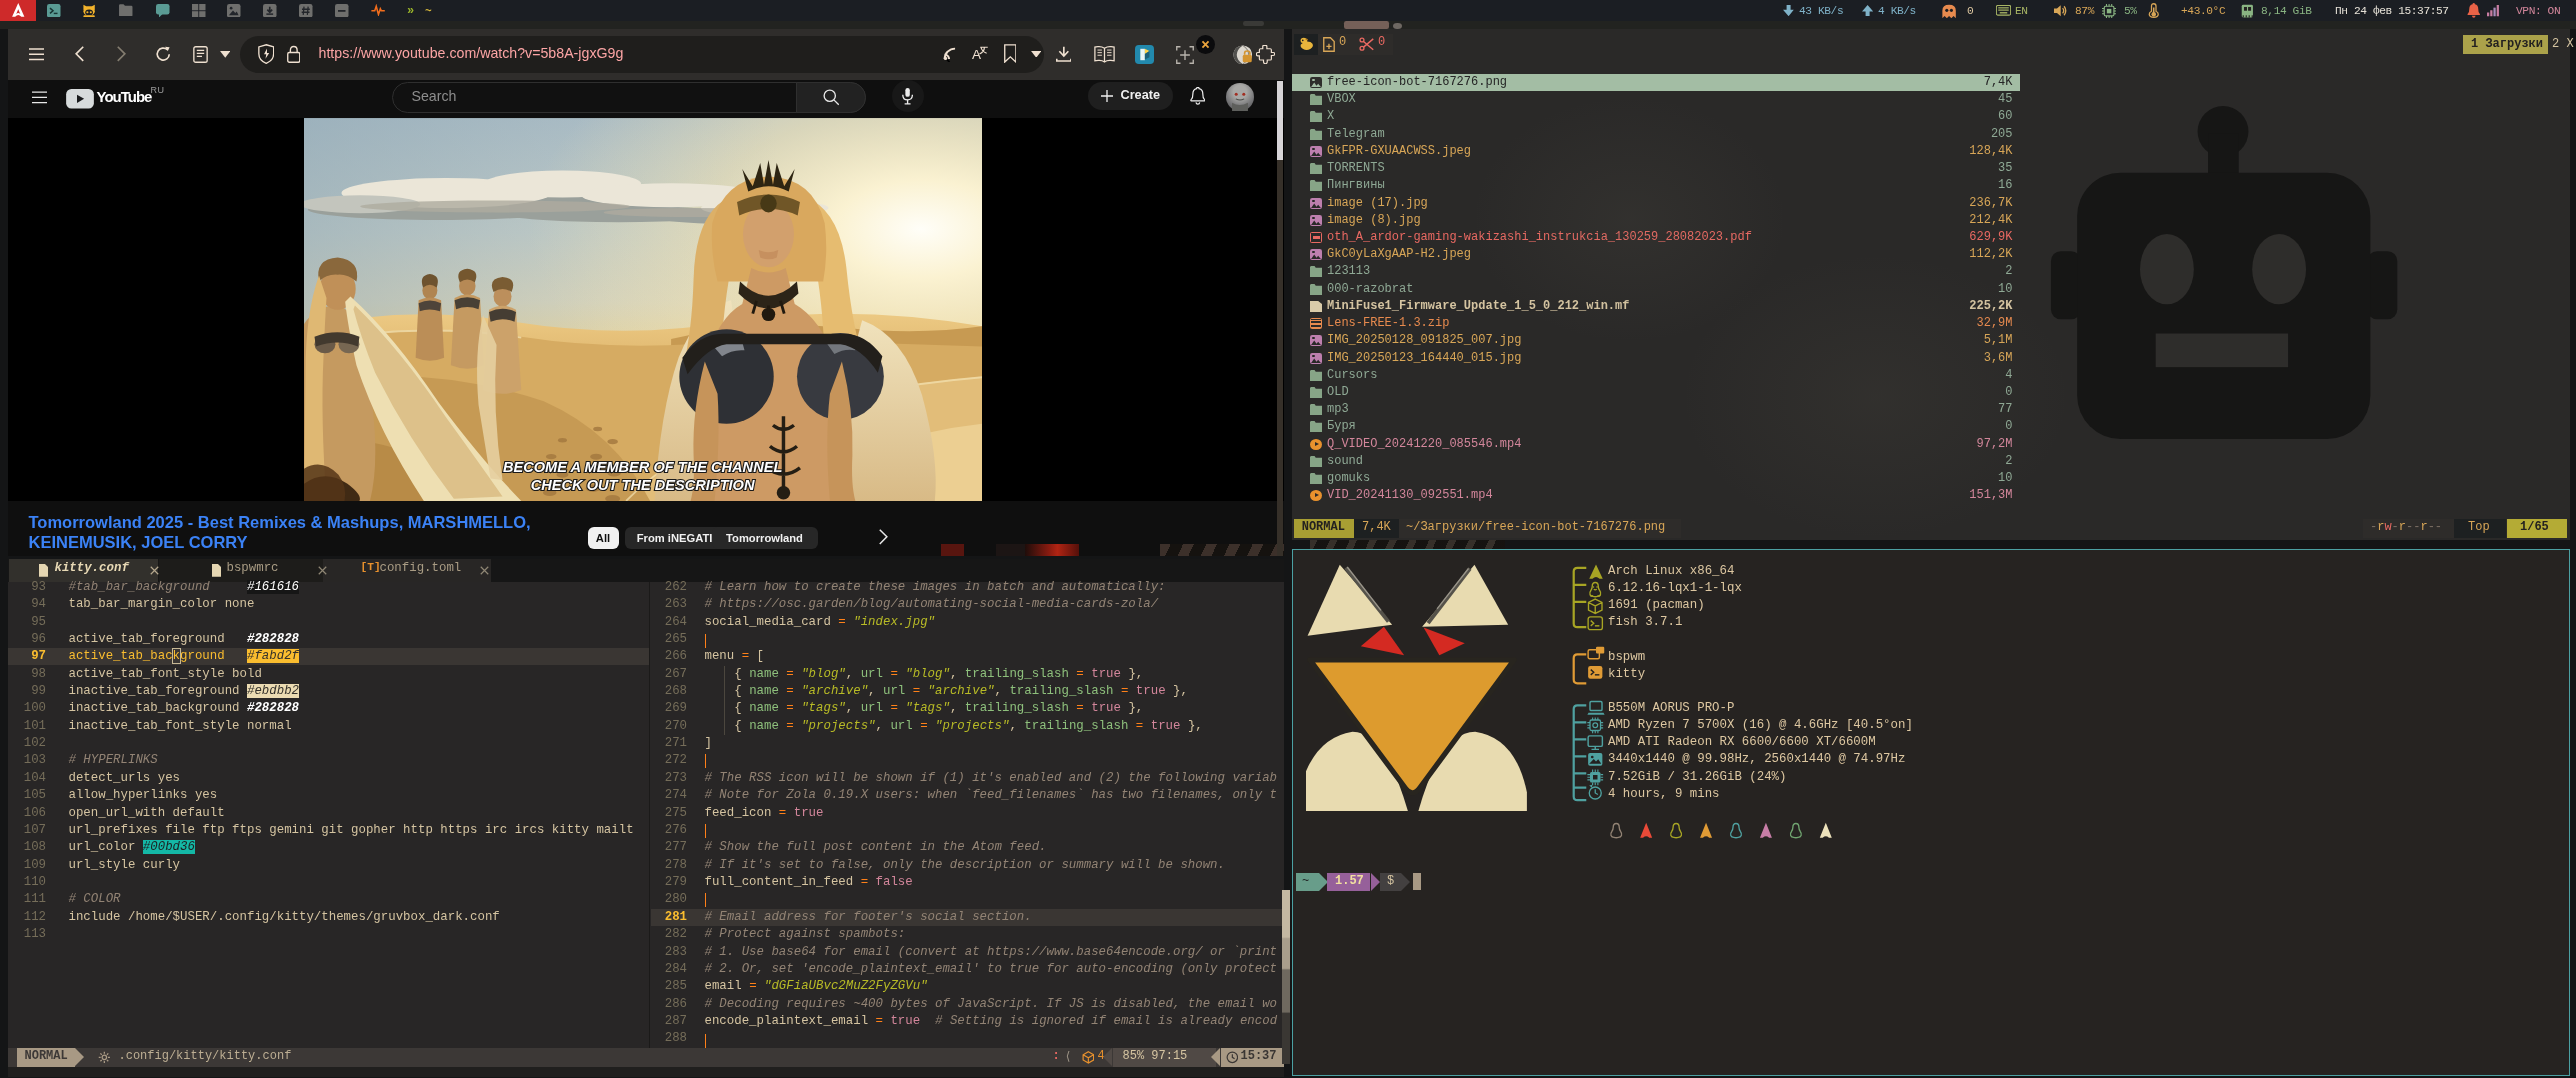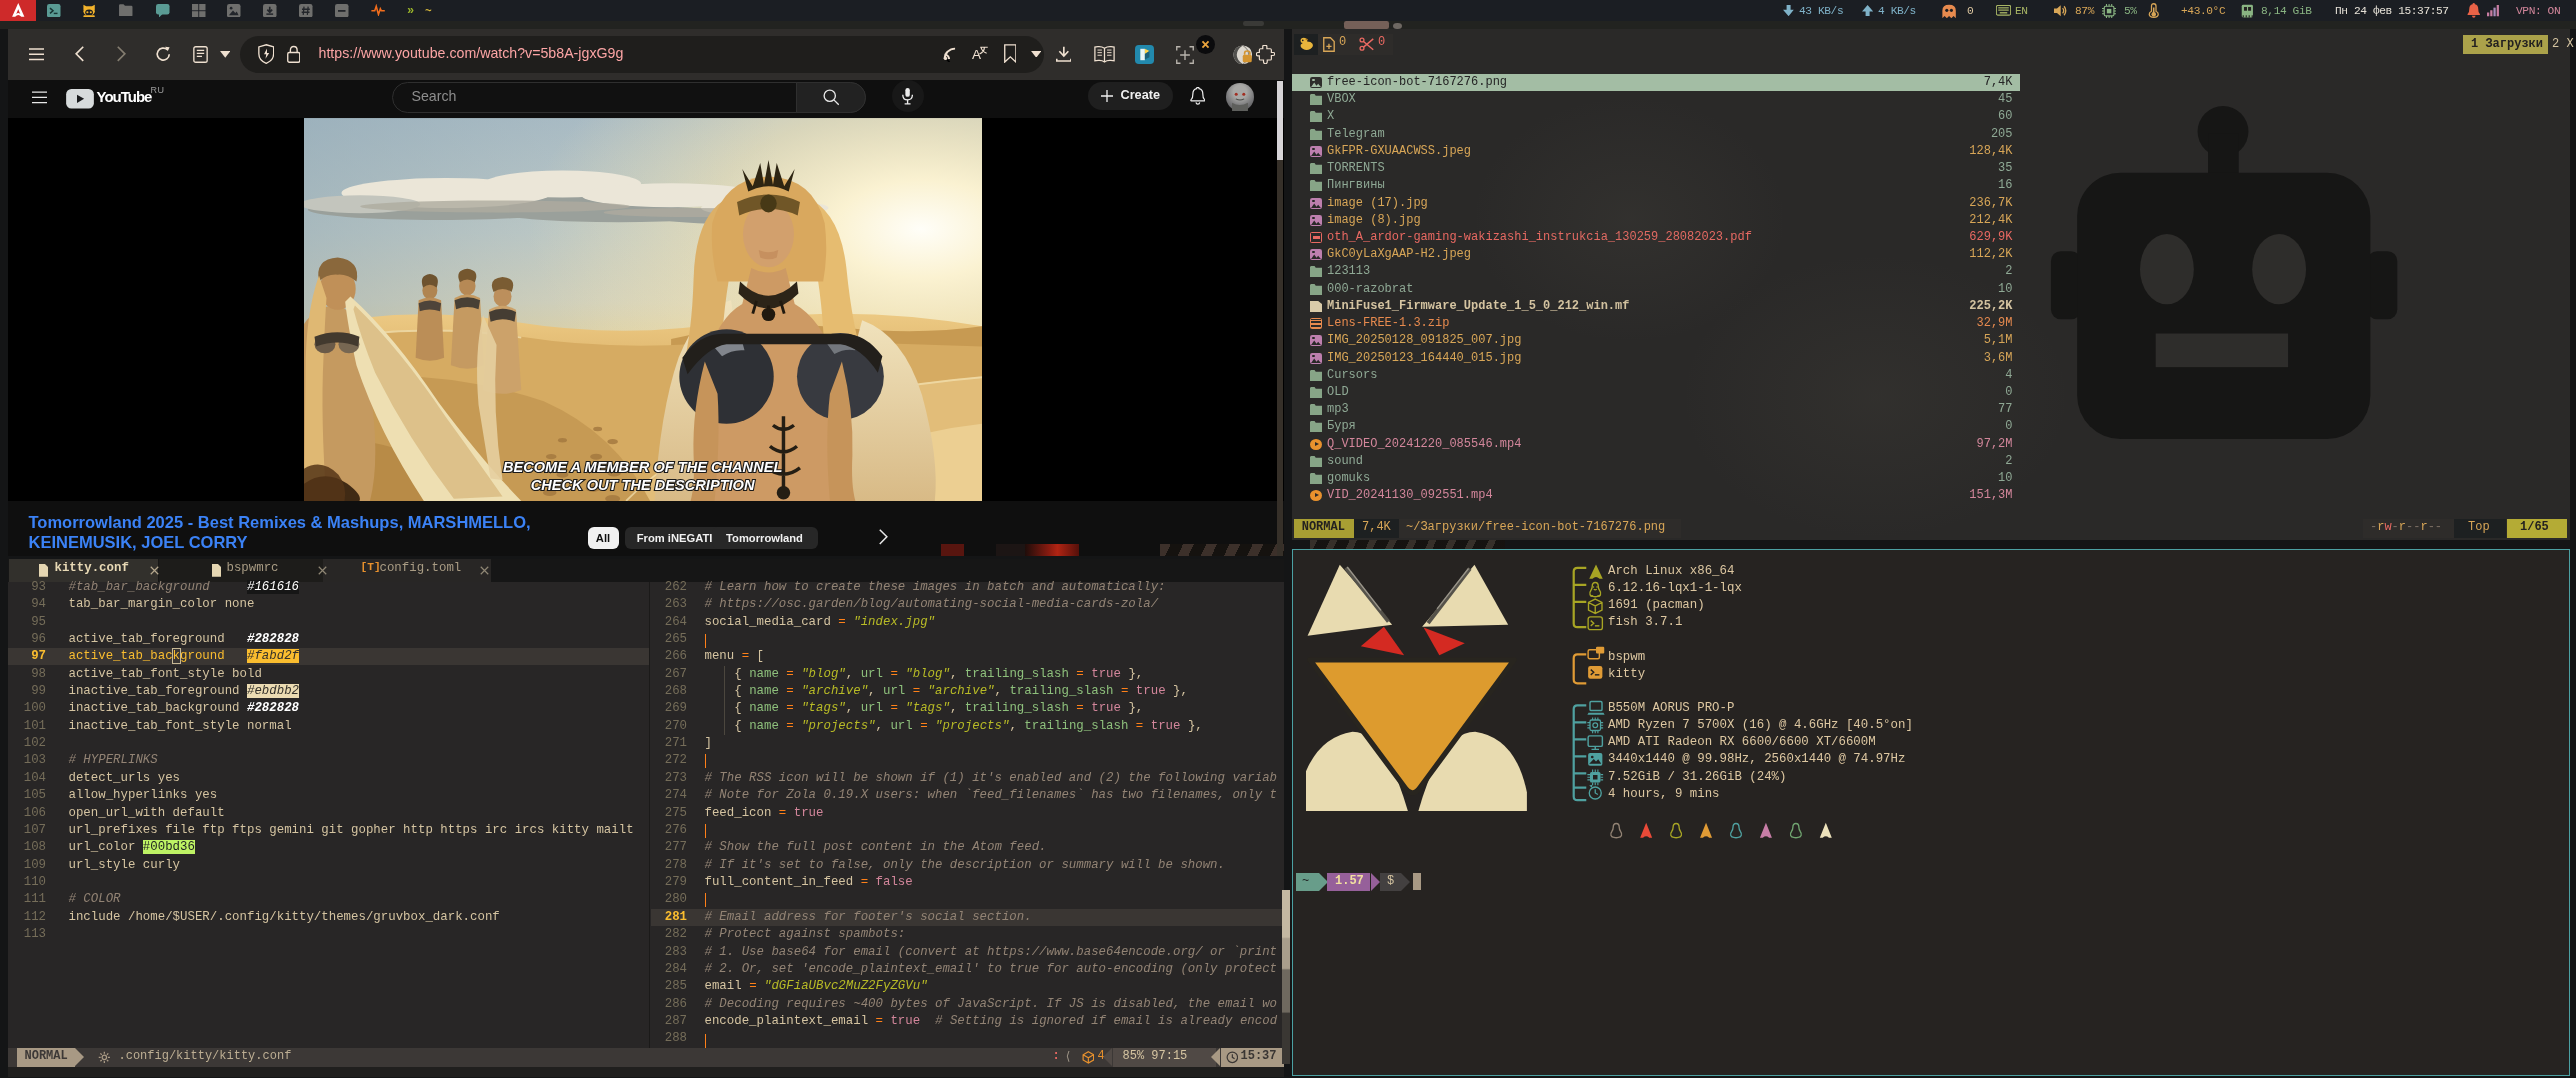--- a/index.html
+++ b/index.html
@@ -556,21 +556,21 @@
 
 <div class="abs" id="editor" style="overflow:hidden">
 
   <div class="abs" style="left:0;top:0;width:1276px;height:22.5px;background:#161616"></div>
   <div class="abs" style="left:1.5px;top:0;width:149px;height:22.5px;background:#32302c"></div>
   <div class="abs" style="left:151px;top:0;width:164px;height:22.5px;background:#1d1c1a"></div>
   <div class="abs" style="left:315px;top:0;width:168px;height:22.5px;background:#282625"></div>
   <svg class="abs" style="left:31px;top:5.2px" width="9.7" height="12.7" viewBox="0 0 13 17">
       <path d="M0 0 h8 l5 5 v12 h-13 Z" fill="#e5d6b2"></path>
     </svg>
-  <div class="abs mono" style="left:47px;top:2.2px;font-size:12.4px;font-weight:700;color:#e8d9b5">kitty.conf</div>
+  <div class="abs mono" style="left:47px;top:2.2px;font-size:12.4px;font-weight:700;font-style:italic;color:#e8d9b5">kitty.conf</div>
   <svg class="abs" style="left:142px;top:6.7px" width="9" height="9" viewBox="0 0 12 12">
       <path d="M1 1 L11 11 M11 1 L1 11" stroke="#b4a68c" stroke-width="1.6"></path>
     </svg>
   <svg class="abs" style="left:204px;top:5.2px" width="9.7" height="12.7" viewBox="0 0 13 17">
       <path d="M0 0 h8 l5 5 v12 h-13 Z" fill="#e5d6b2"></path>
     </svg>
   <div class="abs mono" style="left:219px;top:2.2px;font-size:12.4px;color:#a99c84">bspwmrc</div>
   <svg class="abs" style="left:310px;top:6.7px" width="9" height="9" viewBox="0 0 12 12">
       <path d="M1 1 L11 11 M11 1 L1 11" stroke="#8f8674" stroke-width="1.6"></path>
     </svg>
@@ -613,21 +613,21 @@
   <div class="eline" style="left:61px;top:89px;color:#fabd2f">active_tab_bac<span style="outline:1.1px solid #c7b894">k</span>ground   <span style="background:#fabd2f;color:#33302a;font-style:italic">#fabd2f</span></div>
   <div class="eline" style="left:61px;top:107px">active_tab_font_style bold</div>
   <div class="eline" style="left:61px;top:124px">inactive_tab_foreground <span style="background:#ebdbb2;color:#33302a;font-style:italic">#ebdbb2</span></div>
   <div class="eline" style="left:61px;top:141px">inactive_tab_background <span style="color:#fff;font-weight:700;font-style:italic">#282828</span></div>
   <div class="eline" style="left:61px;top:159px">inactive_tab_font_style normal</div>
   <div class="eline" style="left:61px;top:193px"><span class="com"># HYPERLINKS</span></div>
   <div class="eline" style="left:61px;top:211px">detect_urls yes</div>
   <div class="eline" style="left:61px;top:228px">allow_hyperlinks yes</div>
   <div class="eline" style="left:61px;top:246px">open_url_with default</div>
   <div class="eline" style="left:61px;top:263px">url_prefixes file ftp ftps gemini git gopher http https irc ircs kitty mailt</div>
-  <div class="eline" style="left:61px;top:280px">url_color <span style="background:#bef264;color:#1d2021;">#00bd36</span></div>
+  <div class="eline" style="left:61px;top:280px">url_color <span style="background:#14b8a6;color:#1d2021;font-style:italic">#00bd36</span></div>
   <div class="eline" style="left:61px;top:298px">url_style curly</div>
   <div class="eline" style="left:61px;top:332px"><span class="com"># COLOR</span></div>
   <div class="eline" style="left:61px;top:350px">include /home/$USER/.config/kitty/themes/gruvbox_dark.conf</div>
 
   <div class="enum" style="left:641px;top:20px">262 </div>
   <div class="enum" style="left:641px;top:37px">263 </div>
   <div class="enum" style="left:641px;top:55px">264 </div>
   <div class="enum" style="left:641px;top:72px">265 </div>
   <div class="enum" style="left:641px;top:89px">266 </div>
   <div class="enum" style="left:641px;top:107px">267 </div>

